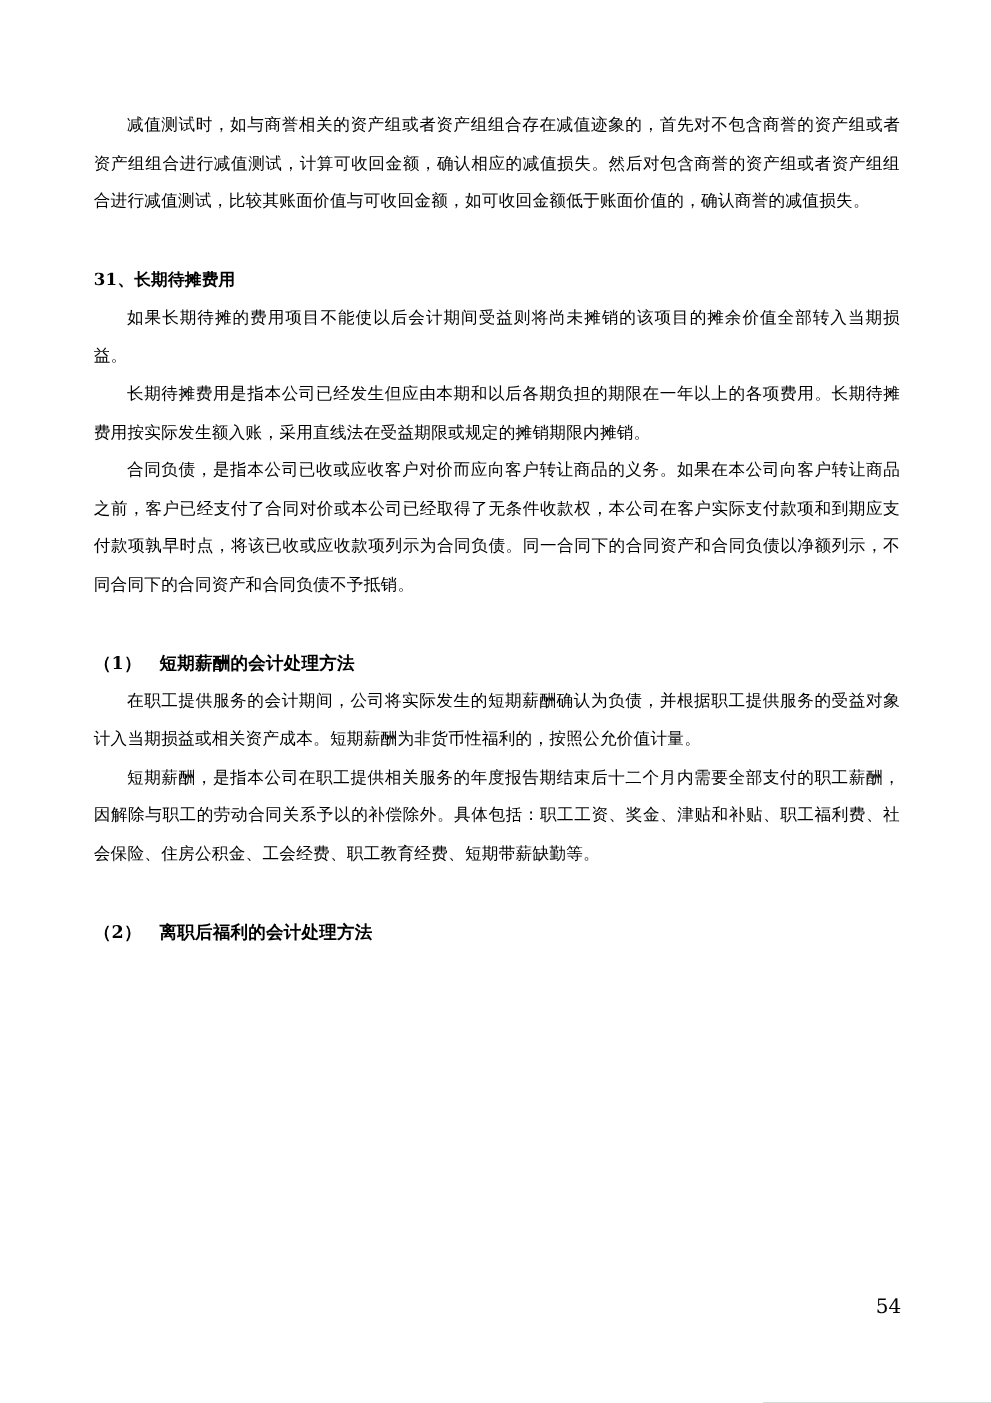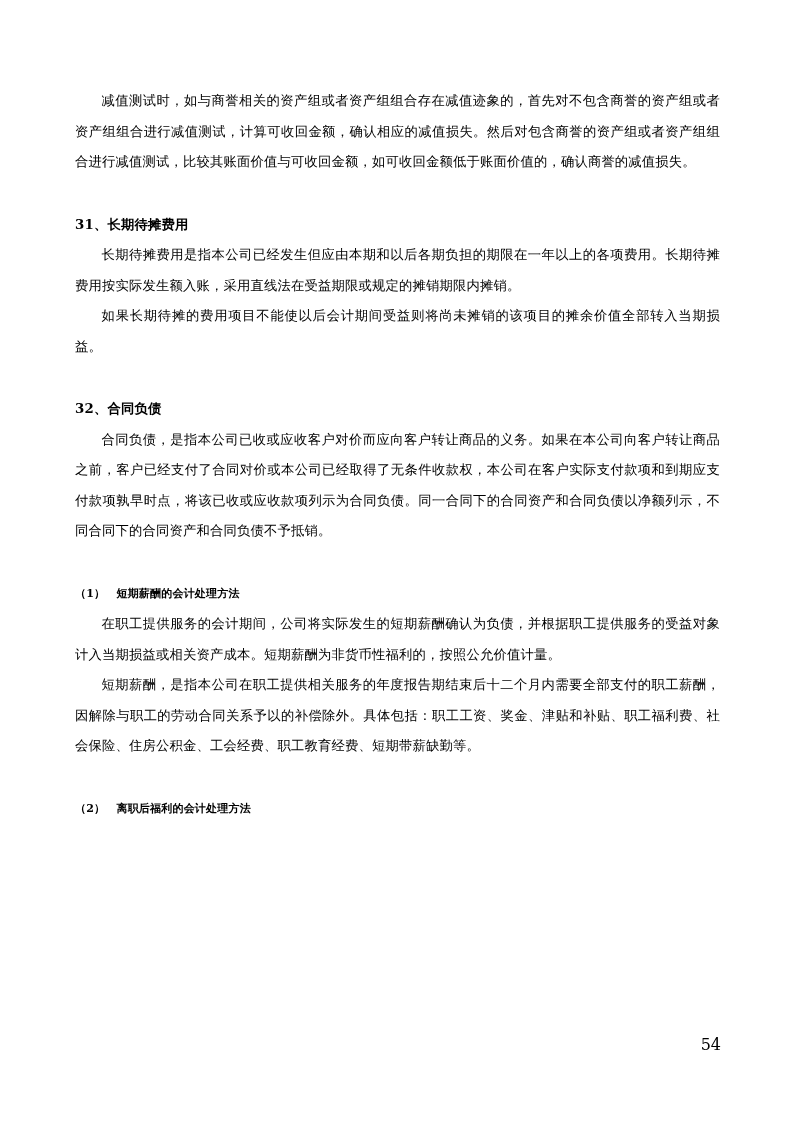--- a/index.html
+++ b/index.html
@@ -39,21 +39,21 @@
   }
   .heading {
     font-weight: bold;
     font-size: 13.3px;
     line-height: 30.5px;
     margin: 0;
     color: #000;
   }
   .sub-heading {
     font-weight: bold;
-    font-size: 11px;
+    font-size: 14px;
     line-height: 30.5px;
     margin: 0;
     color: #000;
   }
   .gap-before {
     margin-top: 32px;
   }
   .page-number {
     position: absolute;
     right: 72px;
@@ -66,25 +66,24 @@
 </head>
 <body>
 
 <div class="page">
   <div class="content">
 
     <p class="indent">减值测试时，如与商誉相关的资产组或者资产组组合存在减值迹象的，首先对不包含商誉的资产组或者资产组组合进行减值测试，计算可收回金额，确认相应的减值损失。然后对包含商誉的资产组或者资产组组合进行减值测试，比较其账面价值与可收回金额，如可收回金额低于账面价值的，确认商誉的减值损失。</p>
 
     <p class="heading gap-before">31、长期待摊费用</p>
 
+    <p class="indent">如果长期待摊的费用项目不能使以后会计期间受益则将尚未摊销的该项目的摊余价值全部转入当期损益。</p>
+
     <p class="indent">长期待摊费用是指本公司已经发生但应由本期和以后各期负担的期限在一年以上的各项费用。长期待摊费用按实际发生额入账，采用直线法在受益期限或规定的摊销期限内摊销。</p>
 
-    <p class="indent">如果长期待摊的费用项目不能使以后会计期间受益则将尚未摊销的该项目的摊余价值全部转入当期损益。</p>
-
-    <p class="heading gap-before">32、合同负债</p>
 
     <p class="indent">合同负债，是指本公司已收或应收客户对价而应向客户转让商品的义务。如果在本公司向客户转让商品之前，客户已经支付了合同对价或本公司已经取得了无条件收款权，本公司在客户实际支付款项和到期应支付款项孰早时点，将该已收或应收款项列示为合同负债。同一合同下的合同资产和合同负债以净额列示，不同合同下的合同资产和合同负债不予抵销。</p>
 
 
     <p class="sub-heading gap-before">（1）　短期薪酬的会计处理方法</p>
 
     <p class="indent">在职工提供服务的会计期间，公司将实际发生的短期薪酬确认为负债，并根据职工提供服务的受益对象计入当期损益或相关资产成本。短期薪酬为非货币性福利的，按照公允价值计量。</p>
 
     <p class="indent">短期薪酬，是指本公司在职工提供相关服务的年度报告期结束后十二个月内需要全部支付的职工薪酬，因解除与职工的劳动合同关系予以的补偿除外。具体包括：职工工资、奖金、津贴和补贴、职工福利费、社会保险、住房公积金、工会经费、职工教育经费、短期带薪缺勤等。</p>
 

